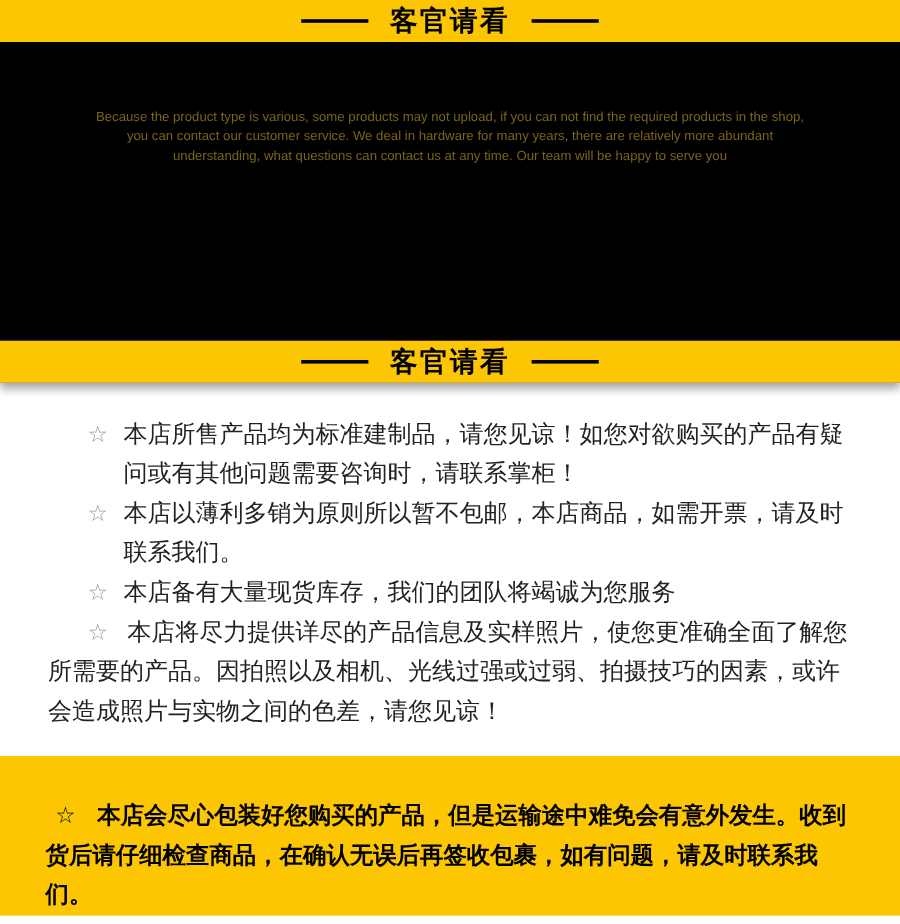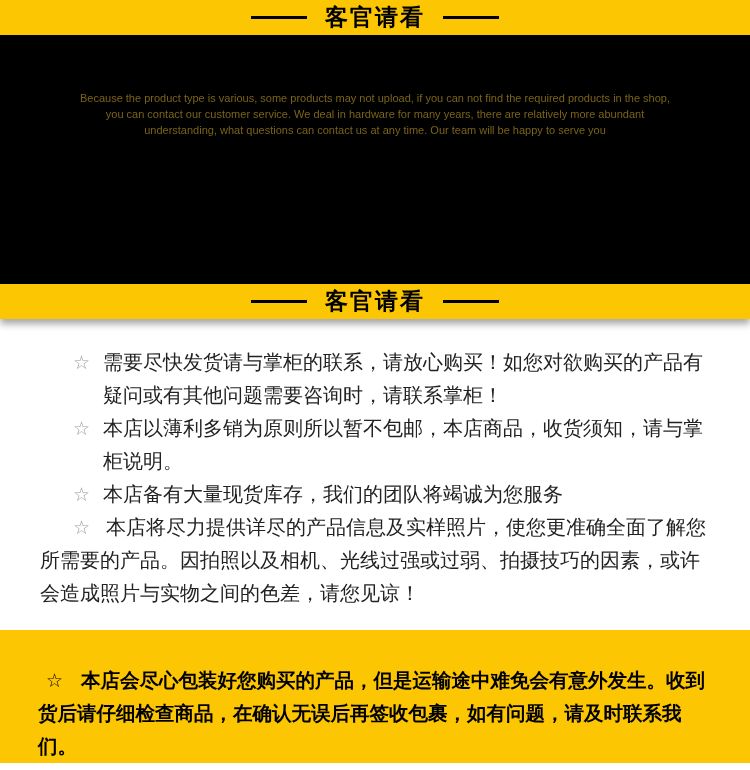--- a/index.html
+++ b/index.html
@@ -110,25 +110,25 @@
 
   <header class="banner shadowed">
     <span class="dash"></span>
     <span class="banner-title">客官请看</span>
     <span class="dash"></span>
   </header>
 
   <section class="notes">
     <div class="note-item">
       <span class="star">☆</span>
-      <span class="note-text">需要尽快发货请与掌柜的联系，请放心购买！如您对欲购买的产品有疑问或有其他问题需要咨询时，请联系掌柜！</span>
+      <span class="note-text">本店所售产品均为标准建制品，请您见谅！如您对欲购买的产品有疑问或有其他问题需要咨询时，请联系掌柜！</span>
     </div>
     <div class="note-item">
       <span class="star">☆</span>
-      <span class="note-text">本店以薄利多销为原则所以暂不包邮，本店商品，收货须知，请与掌柜说明。</span>
+      <span class="note-text">本店以薄利多销为原则所以暂不包邮，本店商品，如需开票，请及时联系我们。</span>
     </div>
     <div class="note-item">
       <span class="star">☆</span>
       <span class="note-text">本店备有大量现货库存，我们的团队将竭诚为您服务</span>
     </div>
     <p class="note-par">
       <span class="star">☆</span><span>本店将尽力提供详尽的产品信息及实样照片，使您更准确全面了解您所需要的产品。因拍照以及相机、光线过强或过弱、拍摄技巧的因素，或许会造成照片与实物之间的色差，请您见谅！</span>
     </p>
   </section>
 

